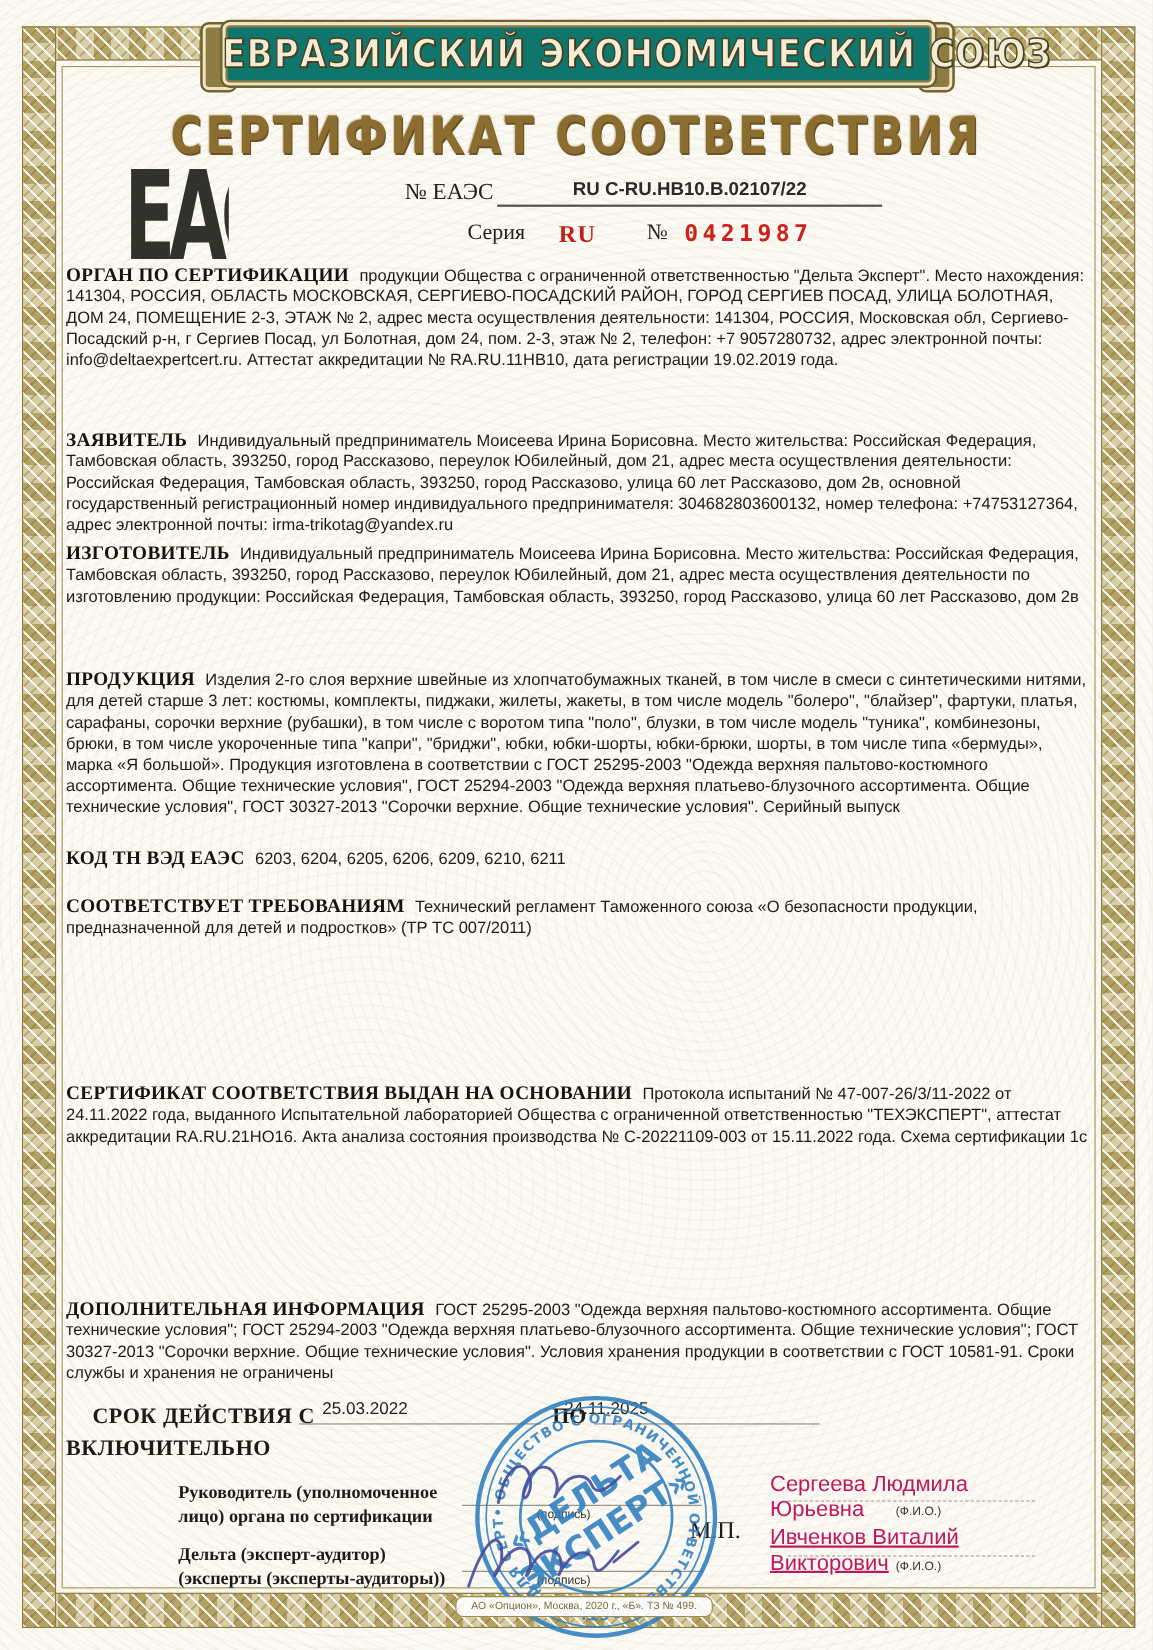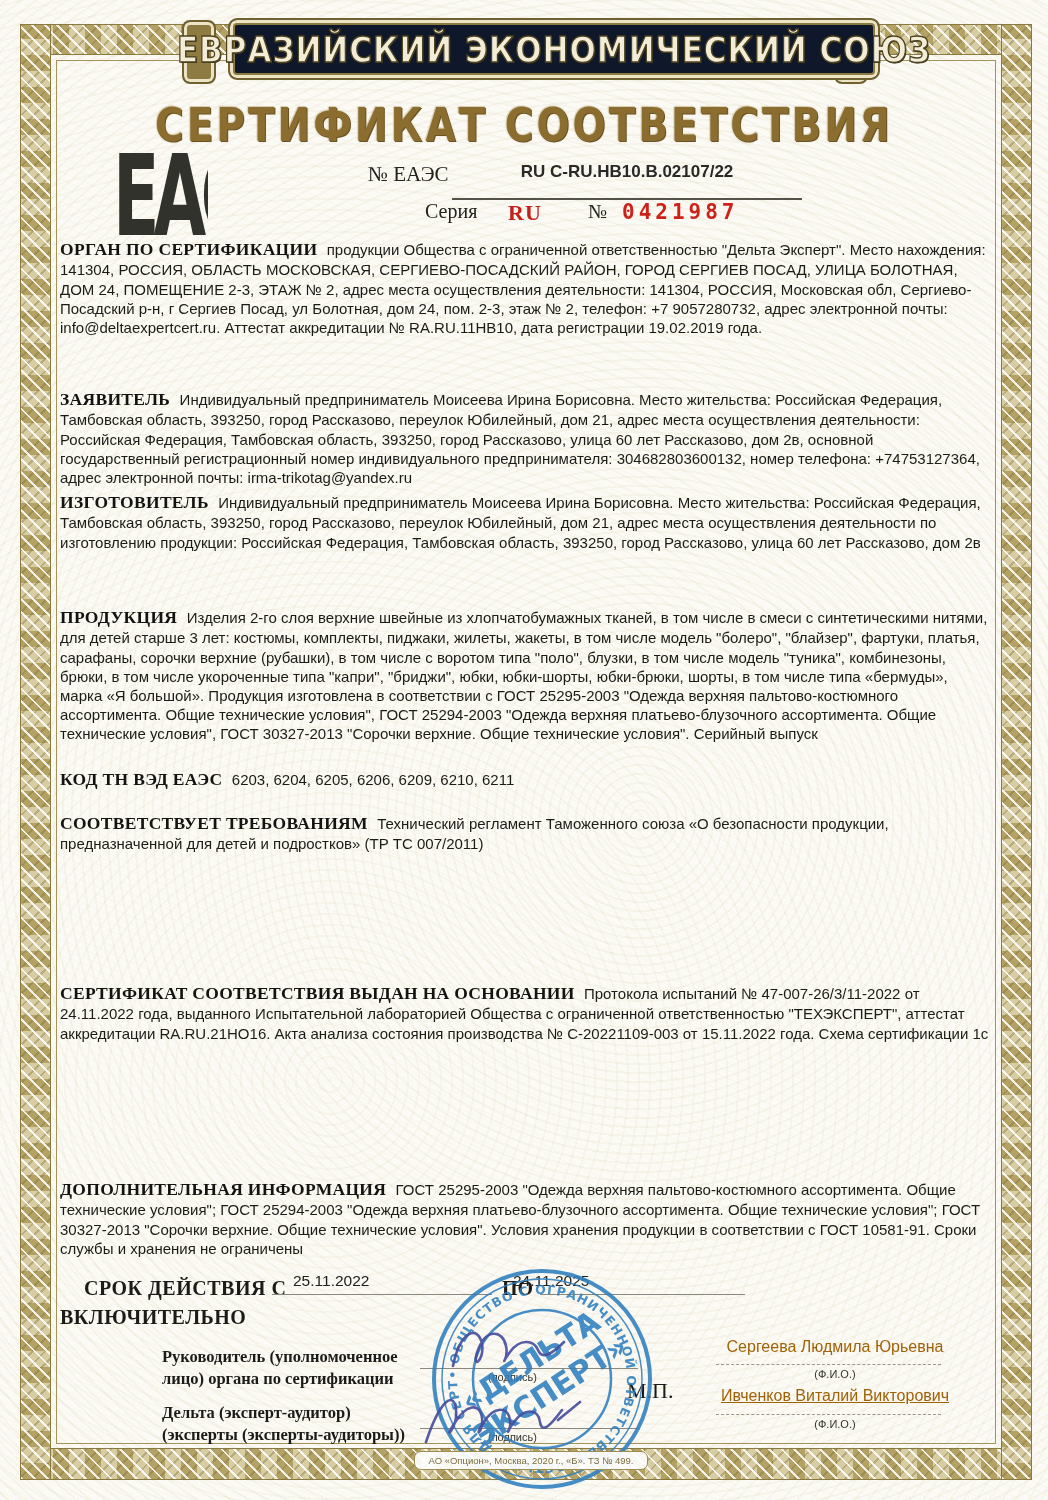--- a/index.html
+++ b/index.html
@@ -30,23 +30,23 @@
       repeating-linear-gradient(0deg, #b3a263 0 16px, #d8cda2 16px 32px);}
   .band-top{left:20px;top:24px;width:1010px;height:29px;}
   .band-bottom{left:20px;top:1448px;width:1010px;height:30px;}
   .band-left{left:20px;top:24px;width:29px;height:1454px;}
   .band-right{left:1001px;top:24px;width:29px;height:1454px;}
   .inner-line{position:absolute;left:56px;top:60px;width:938px;height:1382px;
     border:1px solid #a5935a;pointer-events:none;}
   
   .banner{
     position:absolute;left:200px;top:18px;width:648px;height:58px;
-    background:#0f172a;border:2px solid #6f6130;border-radius:9px;
+    background:#0f766e;border:2px solid #6f6130;border-radius:9px;
     box-shadow:inset 0 0 0 3px #ece4c4, inset 0 0 0 5px #8b7a40;
-    display:flex;align-items:center;justify-content:center;z-index:3;margin-left:28px;
+    display:flex;align-items:center;justify-content:flex-start;z-index:3;
   }
   .banner-cap{position:absolute;top:20px;width:30px;height:60px;background:#8d7b41;
     border:2px solid #6f6130;border-radius:8px;box-shadow:inset 0 0 0 3px #ece4c4;z-index:2;}
   .cap-l{left:182px;} .cap-r{left:834px;}
   .banner-text{
     font-family:"DejaVu Sans",sans-serif;font-weight:800;font-size:31px;letter-spacing:1px;
     color:#f3edd8;-webkit-text-stroke:1.2px #4d421f;
     text-shadow:1px 1px 0 #3e3518;transform:scaleY(1.15);white-space:nowrap;
   }
   
@@ -56,21 +56,21 @@
     position:absolute;left:0;top:102px;width:1048px;text-align:center;
     font-family:"DejaVu Sans",sans-serif;font-weight:800;font-size:39px;letter-spacing:3px;
     color:#8a6d2f;transform:scaleY(1.2);
     text-shadow:1px 1px 0 #6b5323,-1px -1px 0 #b1945145, 0 0 2px #6b532366;
     white-space:nowrap;
   }
   
   .row-certno{position:absolute;left:0;top:162px;width:1048px;}
   .certno-label{position:absolute;left:368px;top:0;font-family:"Liberation Serif",serif;font-size:21px;color:#24221d;}
   .certno-value{position:absolute;left:452px;top:0;width:350px;text-align:center;
-    font-size:17px;font-weight:bold;color:#2a2925;border-bottom:2px solid #55524a;padding-bottom:16px;}
+    font-size:17px;font-weight:bold;color:#2a2925;border-bottom:2px solid #55524a;padding-bottom:4px;}
   .row-series{position:absolute;left:0;top:200px;width:1048px;height:30px;}
   .series-label{position:absolute;left:425px;font-family:"Liberation Serif",serif;font-size:20px;color:#24221d;}
   .series-value{position:absolute;left:508px;font-family:"Liberation Serif",serif;font-weight:bold;font-size:22px;color:#c3201c;letter-spacing:1px;}
   .num-label{position:absolute;left:588px;font-family:"Liberation Serif",serif;font-size:20px;color:#24221d;}
   .num-value{position:absolute;left:622px;font-family:"DejaVu Sans Mono",monospace;font-weight:bold;font-size:21px;letter-spacing:4px;color:#cb231a;}
   
   .sec{position:absolute;left:60px;width:930px;margin:0;font-size:15px;line-height:1.28;color:#1c1b16;}
   .sec .h{font-family:"Liberation Serif",serif;font-weight:bold;font-size:17.5px;letter-spacing:.3px;color:#14130f;}
   .sec .h::after{content:"\00a0\00a0";}
   .sec-organ{top:238px;} .sec-app{top:388px;} .sec-man{top:491px;}
@@ -89,21 +89,21 @@
   .line-to{left:540px;top:1294px;width:205px;}
   .off-label{position:absolute;left:162px;font-family:"Liberation Serif",serif;font-weight:bold;font-size:16.5px;line-height:1.35;}
   .off-head{top:1346px;width:260px;}
   .off-exp{top:1402px;width:265px;}
   .sig-line1{left:420px;top:1368px;width:218px;}
   .sig-line2{left:420px;top:1428px;width:218px;}
   .small-label{position:absolute;font-size:11px;color:#35332d;}
   .podpis1{left:488px;top:1371px;}
   .podpis2{left:488px;top:1431px;}
   .mp{position:absolute;left:627px;top:1378px;font-family:"Liberation Serif",serif;font-weight:normal;font-size:22px;}
-  .name{position:absolute;left:700px;width:270px;text-align:center;font-size:16px;color:#a16207;}
+  .name{position:absolute;left:700px;width:270px;text-align:left;font-size:20px;color:#be185d;}
   .name1{top:1338px;} .name2{top:1387px;text-decoration:underline;}
   .name-line1{left:716px;top:1364px;width:225px;}
   .name-line2{left:716px;top:1414px;width:225px;}
   .fio1{left:700px;top:1368px;width:270px;text-align:center;}
   .fio2{left:700px;top:1418px;width:270px;text-align:center;}
   
   .stamp{position:absolute;left:423px;top:1260px;width:238px;height:238px;opacity:.88;z-index:4;}
   .sig{position:absolute;z-index:5;}
   .sig1{left:448px;top:1316px;}
   .sig2{left:420px;top:1380px;}
@@ -168,21 +168,21 @@
   </p>
   <p class="sec sec-basis">
     <span class="h">СЕРТИФИКАТ СООТВЕТСТВИЯ  ВЫДАН НА ОСНОВАНИИ</span><span>Протокола испытаний № 47-007-26/3/11-2022 от 24.11.2022 года, выданного Испытательной лабораторией Общества с ограниченной ответственностью "ТЕХЭКСПЕРТ", аттестат аккредитации RA.RU.21НО16. Акта анализа состояния производства № С-20221109-003 от 15.11.2022 года. Схема сертификации 1с</span>
   </p>
   <p class="sec sec-add">
     <span class="h">ДОПОЛНИТЕЛЬНАЯ ИНФОРМАЦИЯ</span><span>ГОСТ 25295-2003 "Одежда верхняя пальтово-костюмного ассортимента. Общие технические условия"; ГОСТ 25294-2003 "Одежда верхняя платьево-блузочного ассортимента. Общие технические условия"; ГОСТ 30327-2013 "Сорочки верхние. Общие технические условия". Условия хранения продукции в соответствии с ГОСТ 10581-91. Сроки службы и хранения не ограничены</span>
   </p>
 
   <div class="validity-h vh1">СРОК ДЕЙСТВИЯ С</div>
   <div class="validity-h vh2">ВКЛЮЧИТЕЛЬНО</div>
-  <div class="date date-from">25.11.2022</div>
+  <div class="date date-from">25.03.2022</div>
   <div class="sline line-from"></div>
   <div class="po">ПО</div>
   <div class="date date-to">24.11.2025</div>
   <div class="sline line-to"></div>
 
   <div class="off-label off-head">Руководитель (уполномоченное лицо) органа по сертификации</div>
   <div class="off-label off-exp">Дельта (эксперт-аудитор) (эксперты (эксперты-аудиторы))</div>
   <div class="sline sig-line1"></div>
   <div class="sline sig-line2"></div>
   <div class="small-label podpis1">(подпись)</div>

